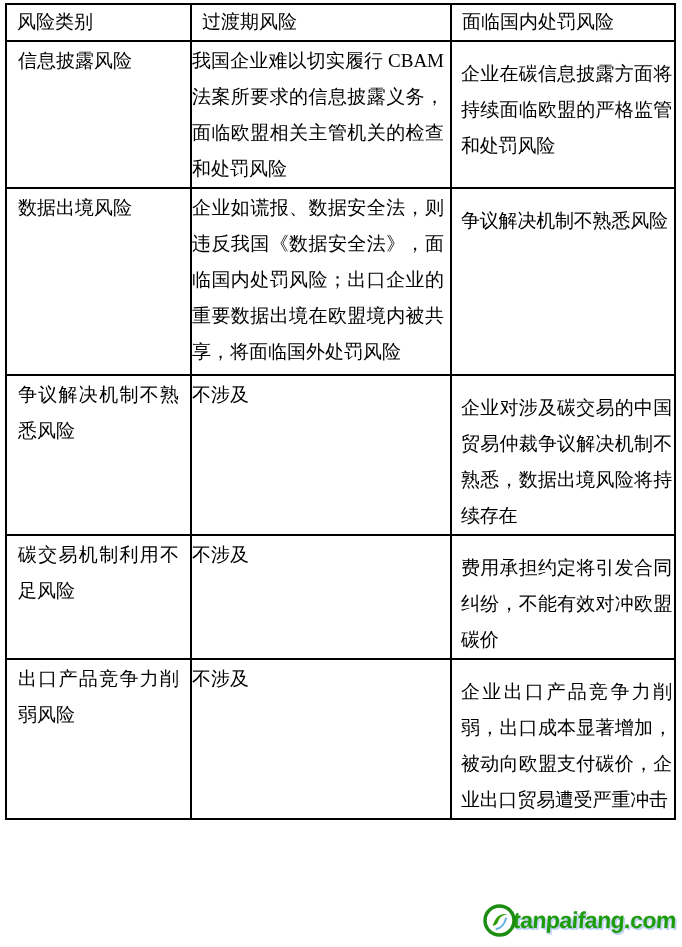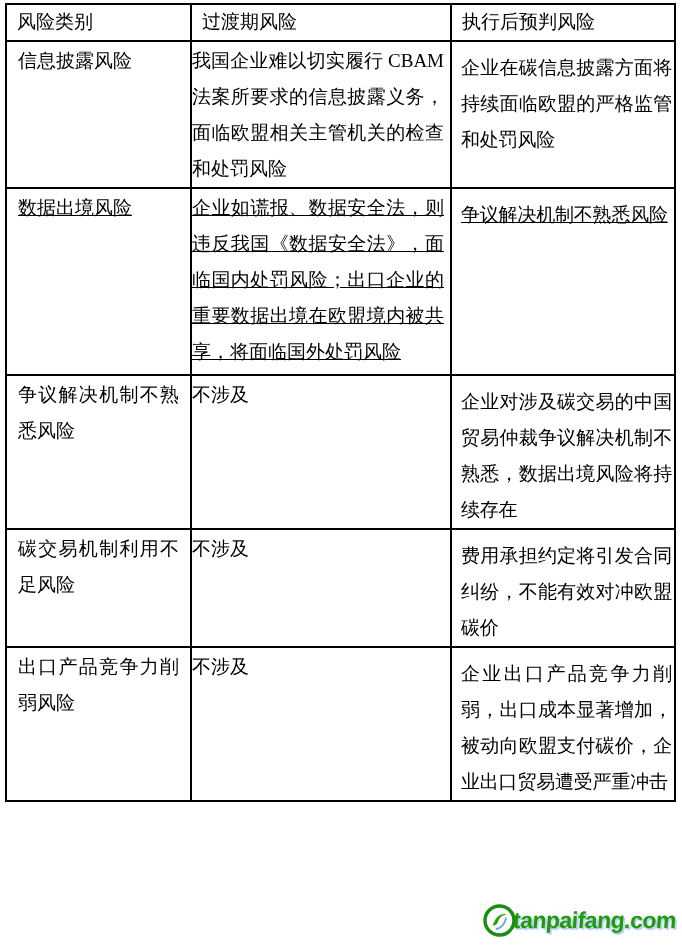--- a/index.html
+++ b/index.html
@@ -29,24 +29,24 @@
     font-size: 19px;
     line-height: 36px;
     text-align: justify;
     word-break: break-all;
   }
   thead tr { height: 37px; }
   thead th { line-height: 33px; text-align: left; padding: 0 10px; }
 
   td.cat  { padding: 1px 11px 0 11px; }
   td.tra  { padding: 1px 6px 0 0; margin-left: 32px; }
-  td.post { padding: 8px 2px 0 9px; letter-spacing: -0.2px; }
+  td.post { padding: 14px 2px 0 9px; letter-spacing: -0.2px; }
 
   tbody tr:nth-child(1) { height: 118px; }
-  tbody tr:nth-child(2) { height: 187px; text-decoration: underline; }
+  tbody tr:nth-child(2) { height: 187px; }
   tbody tr:nth-child(3) { height: 150px; }
   tbody tr:nth-child(4) { height: 110px; }
   tbody tr:nth-child(5) { height: 82px;  }
   tbody tr:nth-child(6) { height: 151px; }
   tbody tr:nth-child(7) { height: 106px; }
 
   .watermark {
     position: absolute;
     left: 483px; top: 901px;
     display: flex; align-items: center;
@@ -77,21 +77,21 @@
   <table class="risk-table">
     <colgroup>
         <col class="c1">
         <col class="c2">
         <col class="c3">
       </colgroup>
     <thead>
       <tr>
         <th>风险类别</th>
         <th>过渡期风险</th>
-        <th>执行后预判风险</th>
+        <th>面临国内处罚风险</th>
       </tr>
     </thead>
     <tbody id="rows">
         <tr>
           <td class="cat">信息披露风险</td>
           <td class="tra">我国企业难以切实履行 CBAM 法案所要求的信息披露义务，面临欧盟相关主管机关的检查和处罚风险</td>
           <td class="post">企业在碳信息披露方面将持续面临欧盟的严格监管和处罚风险</td>
         </tr>
         <tr>
           <td class="cat">数据出境风险</td>

